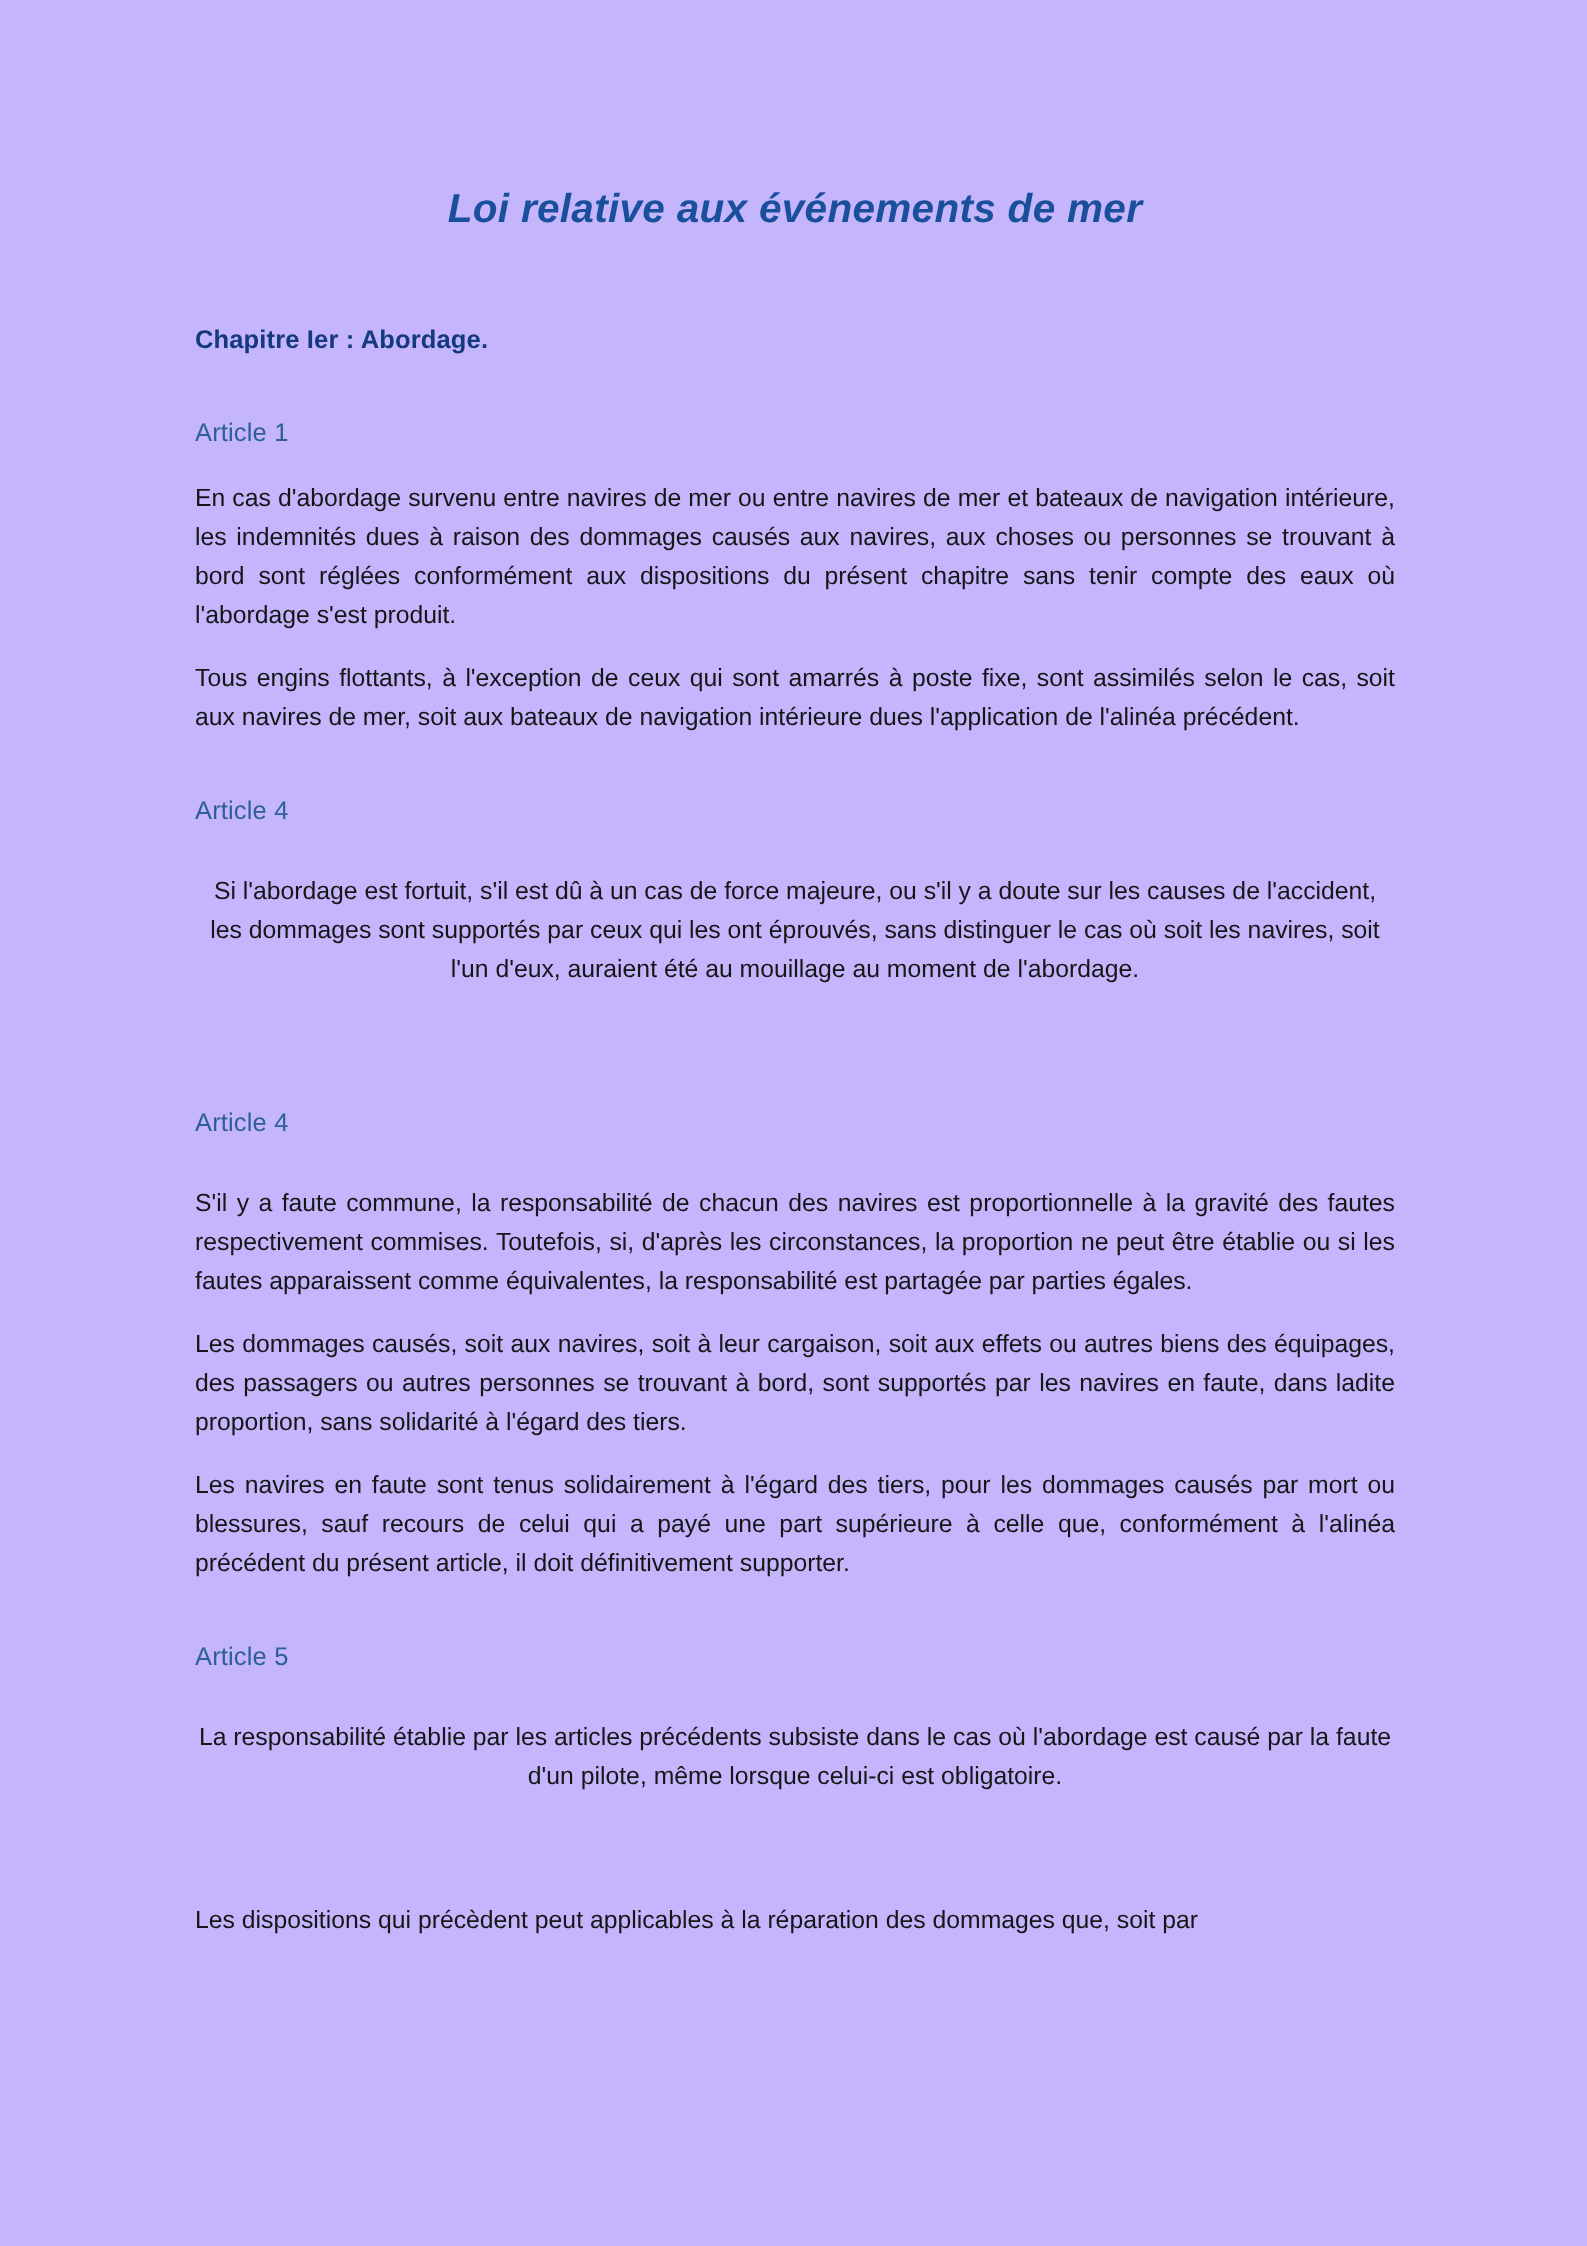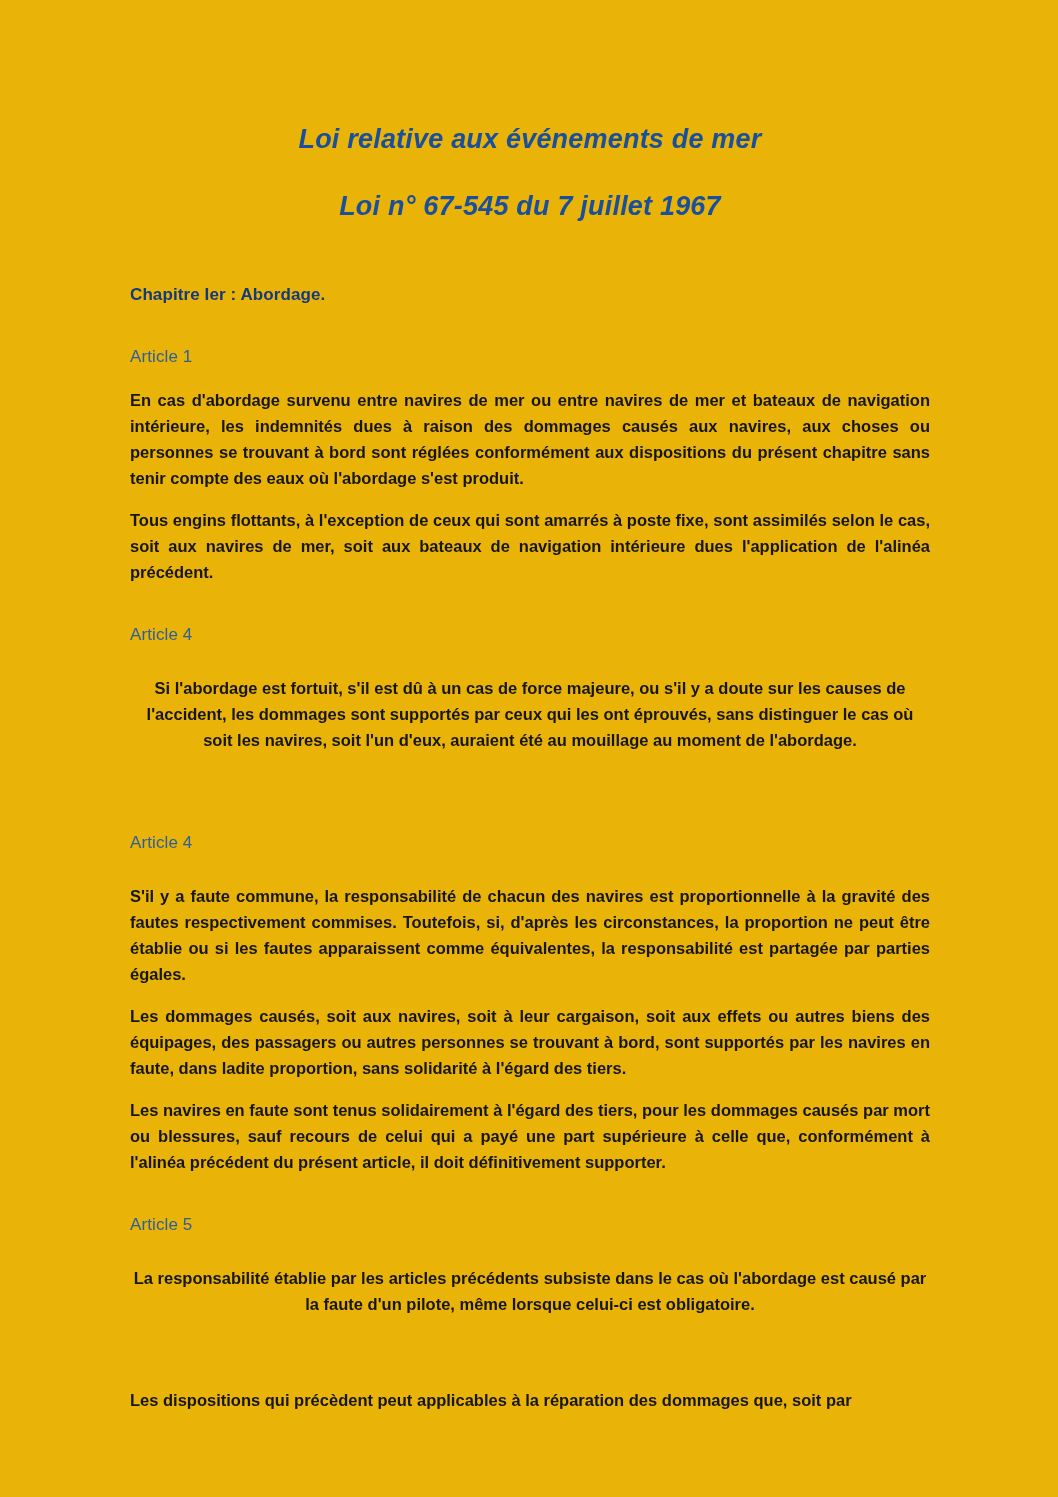--- a/index.html
+++ b/index.html
@@ -8,21 +8,21 @@
     padding: 0;
     background: #ffffff;
   }
   body {
     font-family: "Liberation Sans", sans-serif;
   }
   .page {
     position: relative;
     width: 1058px;
     height: 1497px;
-    background: #eab308;
+    background: #c4b5fd;
     overflow: hidden;
     box-sizing: border-box;
   }
   .content {
     position: absolute;
     left: 130px;
     top: 0;
     width: 800px;
   }
 
@@ -61,21 +61,20 @@
 
   
   p.body-text {
     color: #161616;
     font-size: 16.5px;
     line-height: 26px;
     margin: 0;
     text-align: justify;
     text-justify: inter-word;
     hyphens: none;
-    font-weight: bold;
   }
   p.body-text.ragged {
     text-align: center;
   }
 
   
   .art-block { }
   .art-block > .article-heading { padding-top: 0; }
 
   .sp-heading-1 { height: 42px; }   
@@ -85,21 +84,20 @@
   .sp-block { height: 40px; }
 </style>
 </head>
 <body>
 
 <div class="page">
   <div class="content">
 
     <h1 class="doc-title line1">Loi relative aux événements de mer</h1>
 
-    <h1 class="doc-title line2">Loi n° 67-545 du 7 juillet 1967</h1>
 
     <h2 class="chapter-heading">Chapitre Ier : Abordage.</h2>
 
     <div class="sp-heading-1"></div>
 
     <section class="art-block">
       <h3 class="article-heading">Article 1</h3>
       <div class="sp-head-body"></div>
       <p class="body-text">En cas d'abordage survenu entre navires de mer ou entre navires de mer et bateaux de navigation intérieure, les indemnités dues à raison des dommages causés aux navires, aux choses ou personnes se trouvant à bord sont réglées conformément aux dispositions du présent chapitre sans tenir compte des eaux où l'abordage s'est produit.</p>
       <div class="sp-para"></div>

